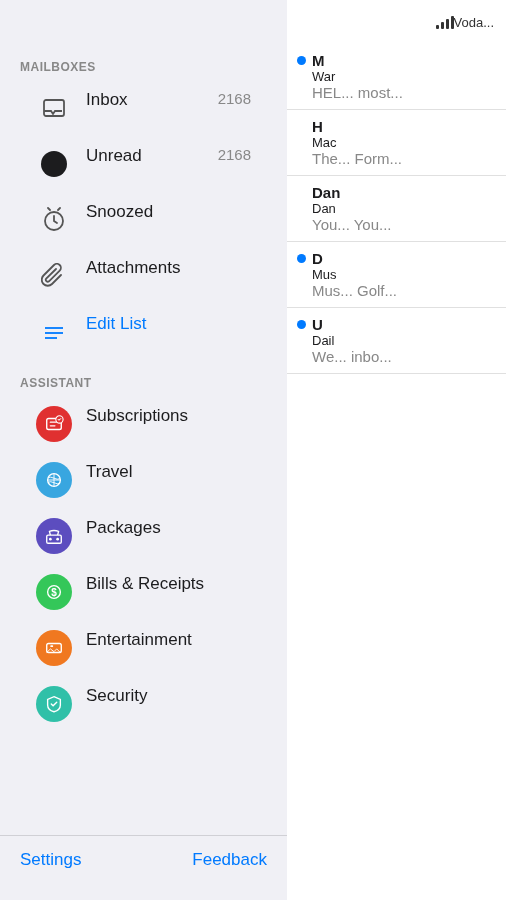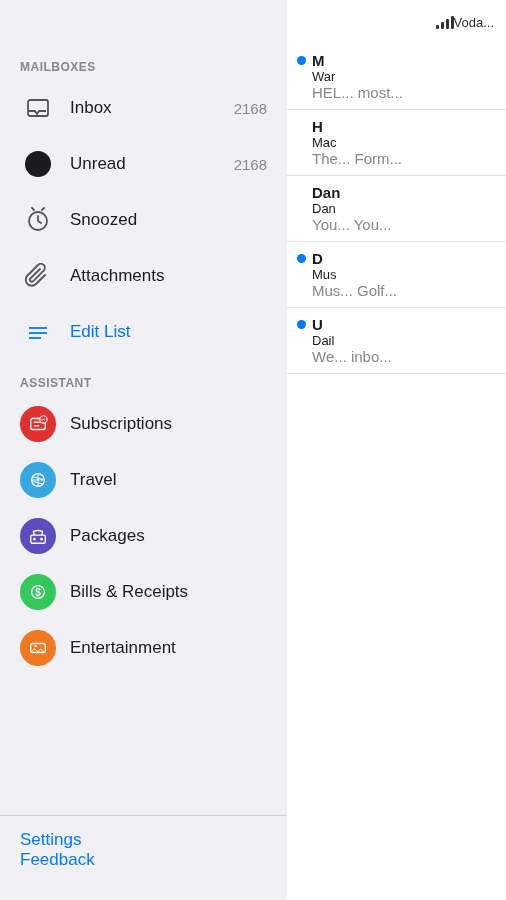--- a/index.html
+++ b/index.html
@@ -35,22 +35,22 @@
       font-weight: 600;
       color: #888;
       letter-spacing: 0.5px;
       padding: 16px 20px 6px 20px;
       text-transform: uppercase;
     }
 
     
     .mailbox-item {
       display: flex;
-      align-items: center;
-      padding: 10px 20px;
+      align-items: flex-start;
+      padding: 10px 36px;
       cursor: pointer;
     }
 
     .item-icon {
       width: 36px;
       height: 36px;
       display: flex;
       align-items: center;
       justify-content: center;
       margin-right: 14px;
@@ -87,21 +87,21 @@
 
     
     .edit-list-item .item-label {
       color: #007aff;
     }
 
     
     .bottom-bar {
       margin-top: auto;
       display: flex;
-      flex-direction: column;
+      flex-direction: row;
       justify-content: space-between;
       padding: 14px 20px 30px 20px;
       border-top: 1px solid #d0d0d5;
       background: #f0f0f5;
     }
 
     .bottom-bar-btn {
       font-size: 17px;
       color: #007aff;
       cursor: pointer;
@@ -325,20 +325,29 @@
     <div class="item-icon-circle" style="background:#f07820;">
       <svg viewBox="0 0 22 22" width="20" height="20">
         <rect x="3" y="6" width="16" height="10" rx="2" fill="none" stroke="white" stroke-width="1.5"></rect>
         <path d="M3 16 l4-4 4 3 3-3 4 4" stroke="white" stroke-width="1" fill="none"></path>
         <rect x="7" y="8" width="3" height="2" rx="0.5" fill="white"></rect>
       </svg>
     </div>
     <span class="item-label">Entertainment</span>
   </div>
 
+  <div class="mailbox-item">
+    <div class="item-icon-circle" style="background:#30c0a8;">
+      <svg viewBox="0 0 22 22" width="20" height="20">
+        <path d="M11 3 L18 6 v6 c0 4-3.5 6.5-7 7.5 C7.5 18.5 4 16 4 12 V6 Z" fill="none" stroke="white" stroke-width="1.5"></path>
+        <path d="M8 11 l2 2 4-4" stroke="white" stroke-width="1.5" stroke-linecap="round" fill="none"></path>
+      </svg>
+    </div>
+    <span class="item-label">Security</span>
+  </div>
 
   <div class="bottom-bar">
     <span class="bottom-bar-btn">Settings</span>
     <span class="bottom-bar-btn">Feedback</span>
   </div>
 </div>
 
 <div class="right-panel">
   <div class="right-status-bar">
     <div style="display:flex;align-items:center;padding-right:4px;">

